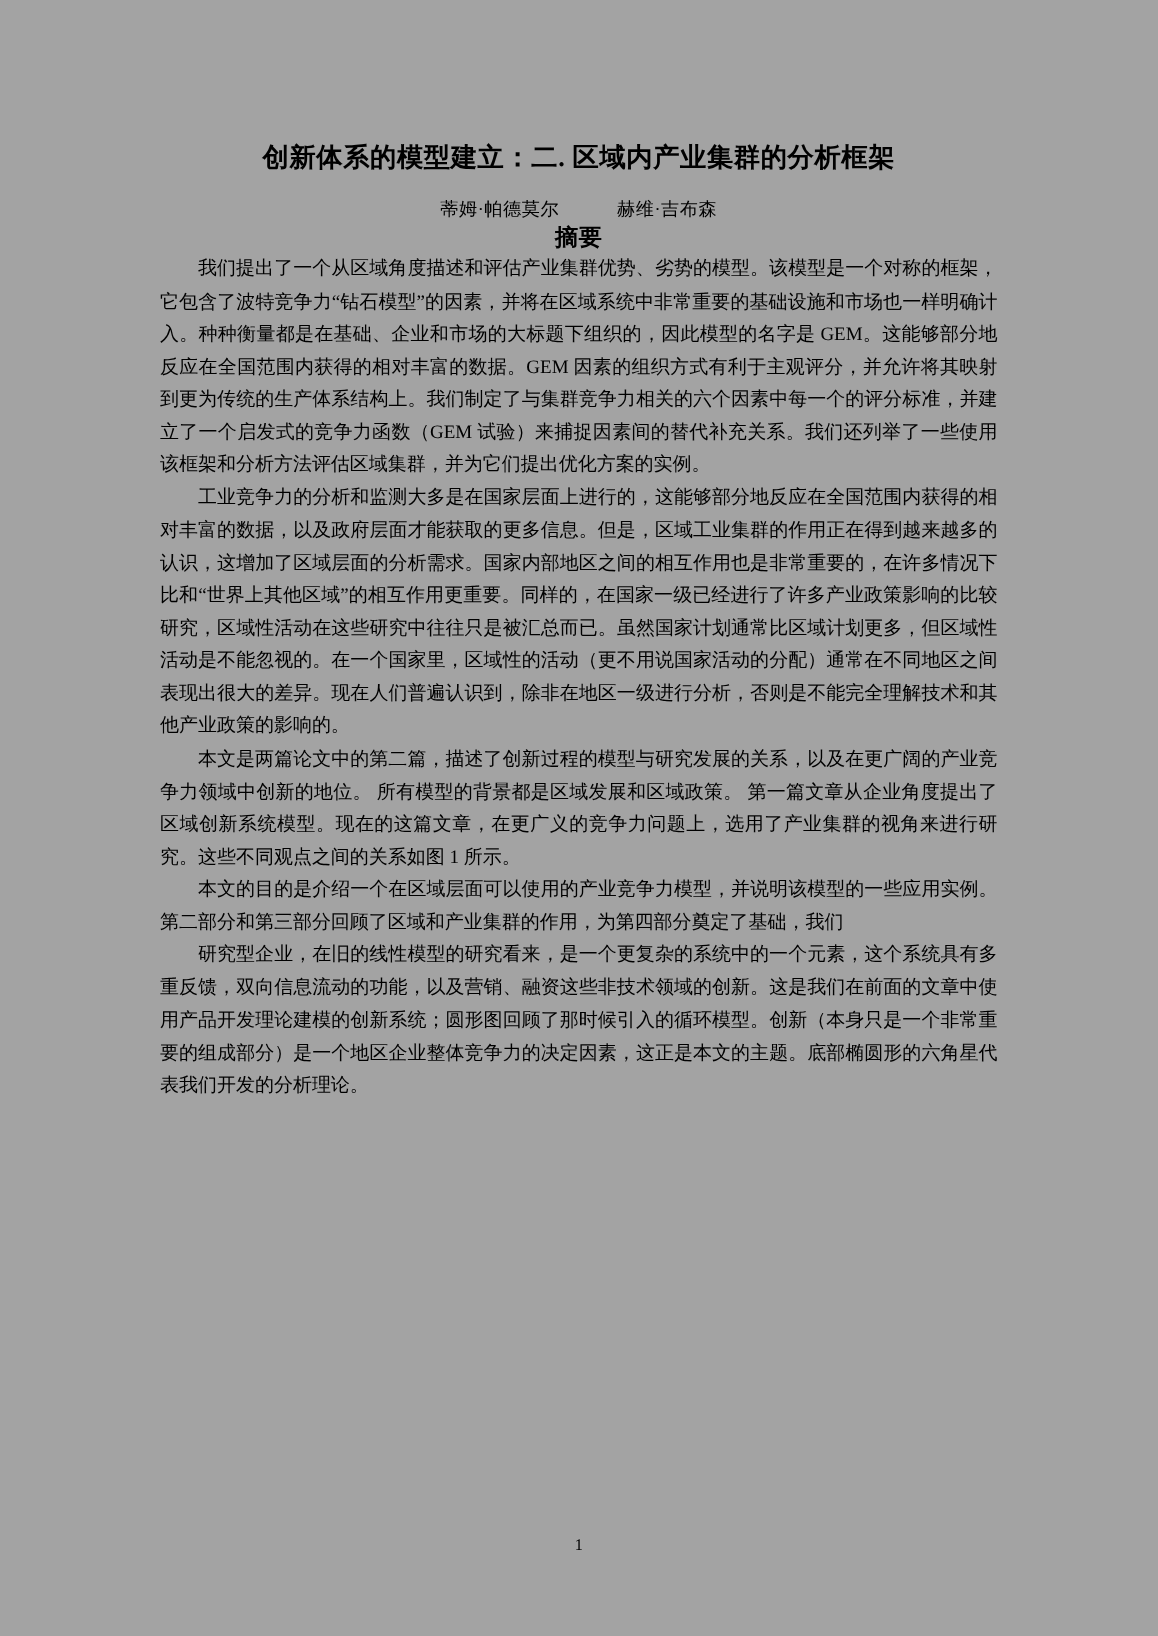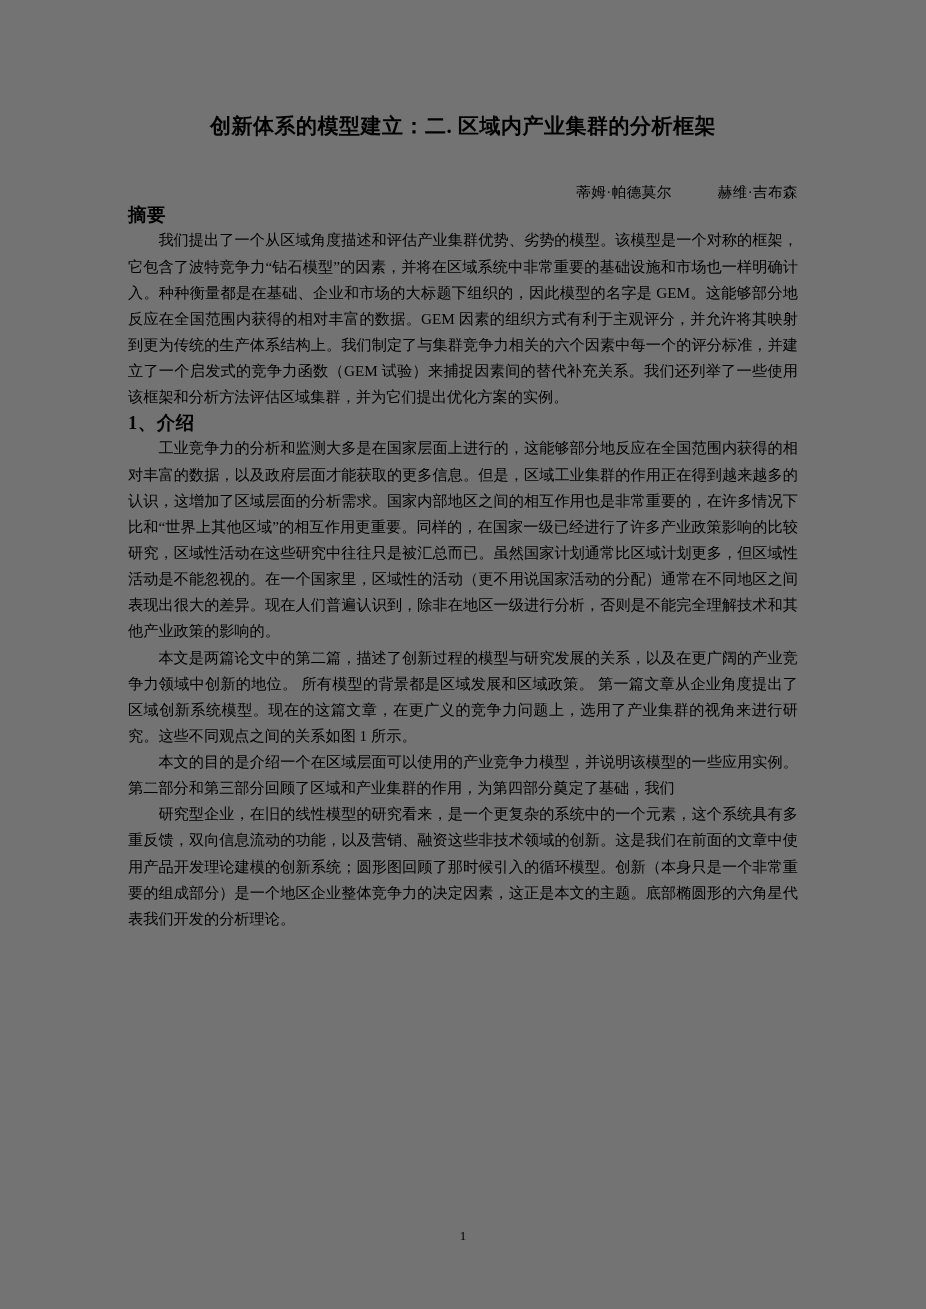--- a/index.html
+++ b/index.html
@@ -8,54 +8,55 @@
     background: #ffffff;
   }
   body {
     font-family: "Liberation Serif", "DejaVu Serif", serif;
     color: #000000;
   }
   .page {
     width: 926px;
     height: 1309px;
     position: relative;
-    background: #737373;
+    background: #a3a3a3;
     box-sizing: border-box;
     padding: 0;
     overflow: hidden;
   }
   .content {
     position: absolute;
     left: 128px;
     top: 0;
     width: 670px;
   }
   .doc-title {
     margin-top: 112px;
     text-align: center;
     font-size: 21px;
     font-weight: bold;
     letter-spacing: 0.5px;
     line-height: 1.4;
   }
   .authors {
-    margin-top: 42px;
-    text-align: right;
+    margin-top: 17px;
+    text-align: center;
     font-size: 14.5px;
     letter-spacing: 0.5px;
   }
   .author-gap {
     display: inline-block;
     width: 46px;
   }
   h2.section {
     font-size: 18.5px;
     font-weight: bold;
     margin: 0;
     letter-spacing: 0.5px;
+    text-align: center;
   }
   .abstract-head {
     margin-top: 52px;
   }
   .intro-head {
     margin-top: 78px;
     font-size: 19.5px;
   }
   p.para {
     font-size: 15.2px;
@@ -92,21 +93,20 @@
     <div class="doc-title">创新体系的模型建立：二. 区域内产业集群的分析框架</div>
 
     <div class="authors">
       <span>蒂姆·帕德莫尔</span><span class="author-gap"></span><span>赫维·吉布森</span>
     </div>
 
     <h2 class="section abstract-head">摘要</h2>
 
     <p class="para abstract-body">我们提出了一个从区域角度描述和评估产业集群优势、劣势的模型。该模型是一个对称的框架，它包含了波特竞争力“钻石模型”的因素，并将在区域系统中非常重要的基础设施和市场也一样明确计入。种种衡量都是在基础、企业和市场的大标题下组织的，因此模型的名字是 GEM。这能够部分地反应在全国范围内获得的相对丰富的数据。GEM 因素的组织方式有利于主观评分，并允许将其映射到更为传统的生产体系结构上。我们制定了与集群竞争力相关的六个因素中每一个的评分标准，并建立了一个启发式的竞争力函数（GEM 试验）来捕捉因素间的替代补充关系。我们还列举了一些使用该框架和分析方法评估区域集群，并为它们提出优化方案的实例。</p>
 
-    <h2 class="section intro-head">1、介绍</h2>
 
     <p class="para intro-body-1">工业竞争力的分析和监测大多是在国家层面上进行的，这能够部分地反应在全国范围内获得的相对丰富的数据，以及政府层面才能获取的更多信息。但是，区域工业集群的作用正在得到越来越多的认识，这增加了区域层面的分析需求。国家内部地区之间的相互作用也是非常重要的，在许多情况下比和“世界上其他区域”的相互作用更重要。同样的，在国家一级已经进行了许多产业政策影响的比较研究，区域性活动在这些研究中往往只是被汇总而已。虽然国家计划通常比区域计划更多，但区域性活动是不能忽视的。在一个国家里，区域性的活动（更不用说国家活动的分配）通常在不同地区之间表现出很大的差异。现在人们普遍认识到，除非在地区一级进行分析，否则是不能完全理解技术和其他产业政策的影响的。</p>
     <p class="para intro-body-2">本文是两篇论文中的第二篇，描述了创新过程的模型与研究发展的关系，以及在更广阔的产业竞争力领域中创新的地位。 所有模型的背景都是区域发展和区域政策。 第一篇文章从企业角度提出了区域创新系统模型。现在的这篇文章，在更广义的竞争力问题上，选用了产业集群的视角来进行研究。这些不同观点之间的关系如图 1 所示。</p>
     <p class="para intro-body-4">本文的目的是介绍一个在区域层面可以使用的产业竞争力模型，并说明该模型的一些应用实例。第二部分和第三部分回顾了区域和产业集群的作用，为第四部分奠定了基础，我们</p>
     <p class="para intro-body-3">研究型企业，在旧的线性模型的研究看来，是一个更复杂的系统中的一个元素，这个系统具有多重反馈，双向信息流动的功能，以及营销、融资这些非技术领域的创新。这是我们在前面的文章中使用产品开发理论建模的创新系统；圆形图回顾了那时候引入的循环模型。创新（本身只是一个非常重要的组成部分）是一个地区企业整体竞争力的决定因素，这正是本文的主题。底部椭圆形的六角星代表我们开发的分析理论。</p>
 
   </div>
 
   <div class="page-number">1</div>
 </div>

